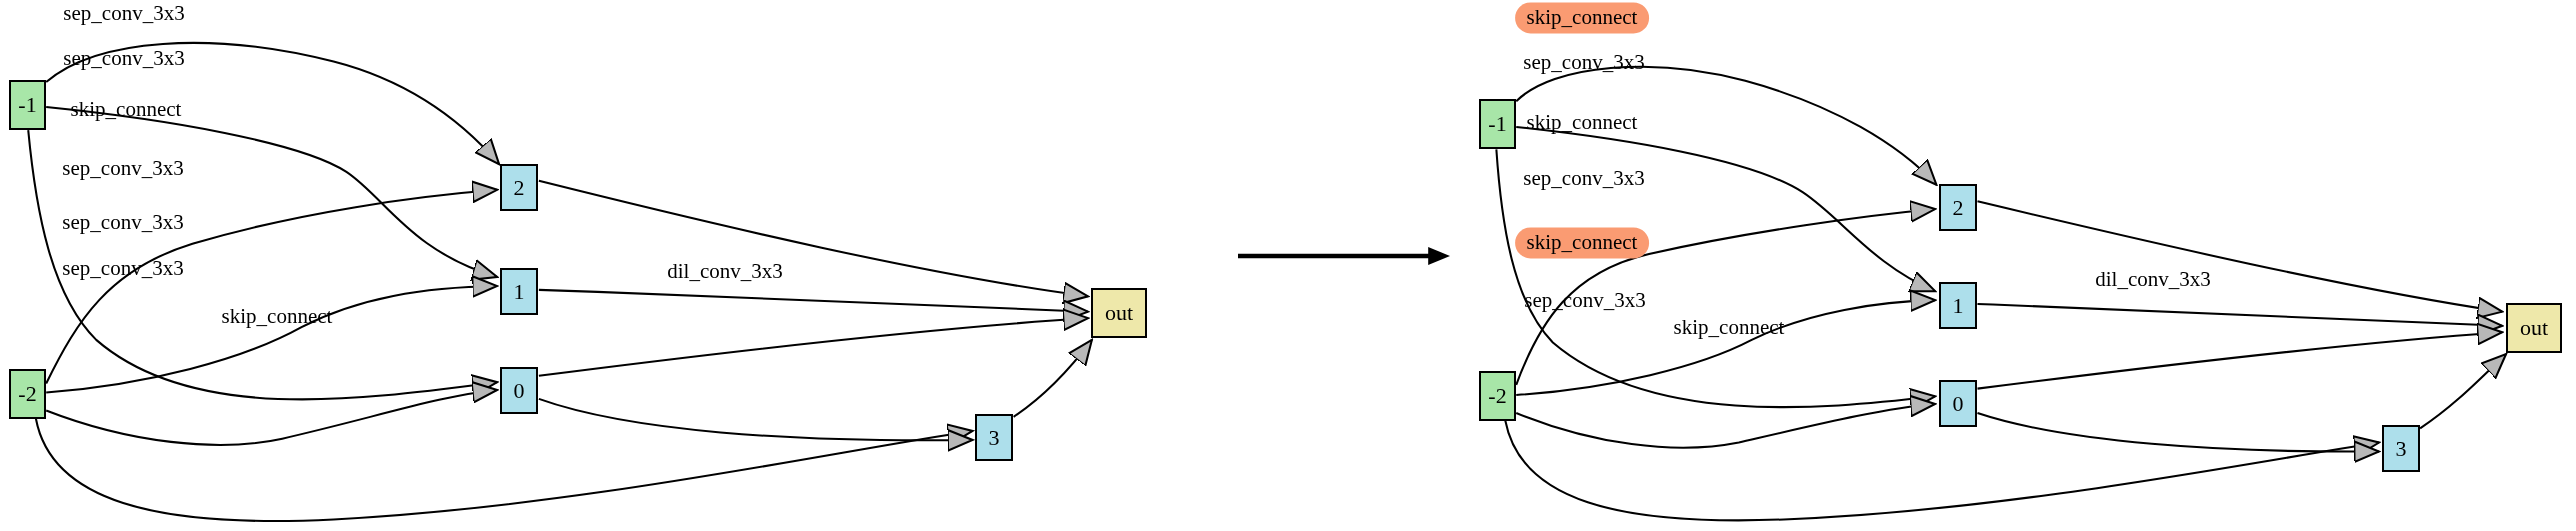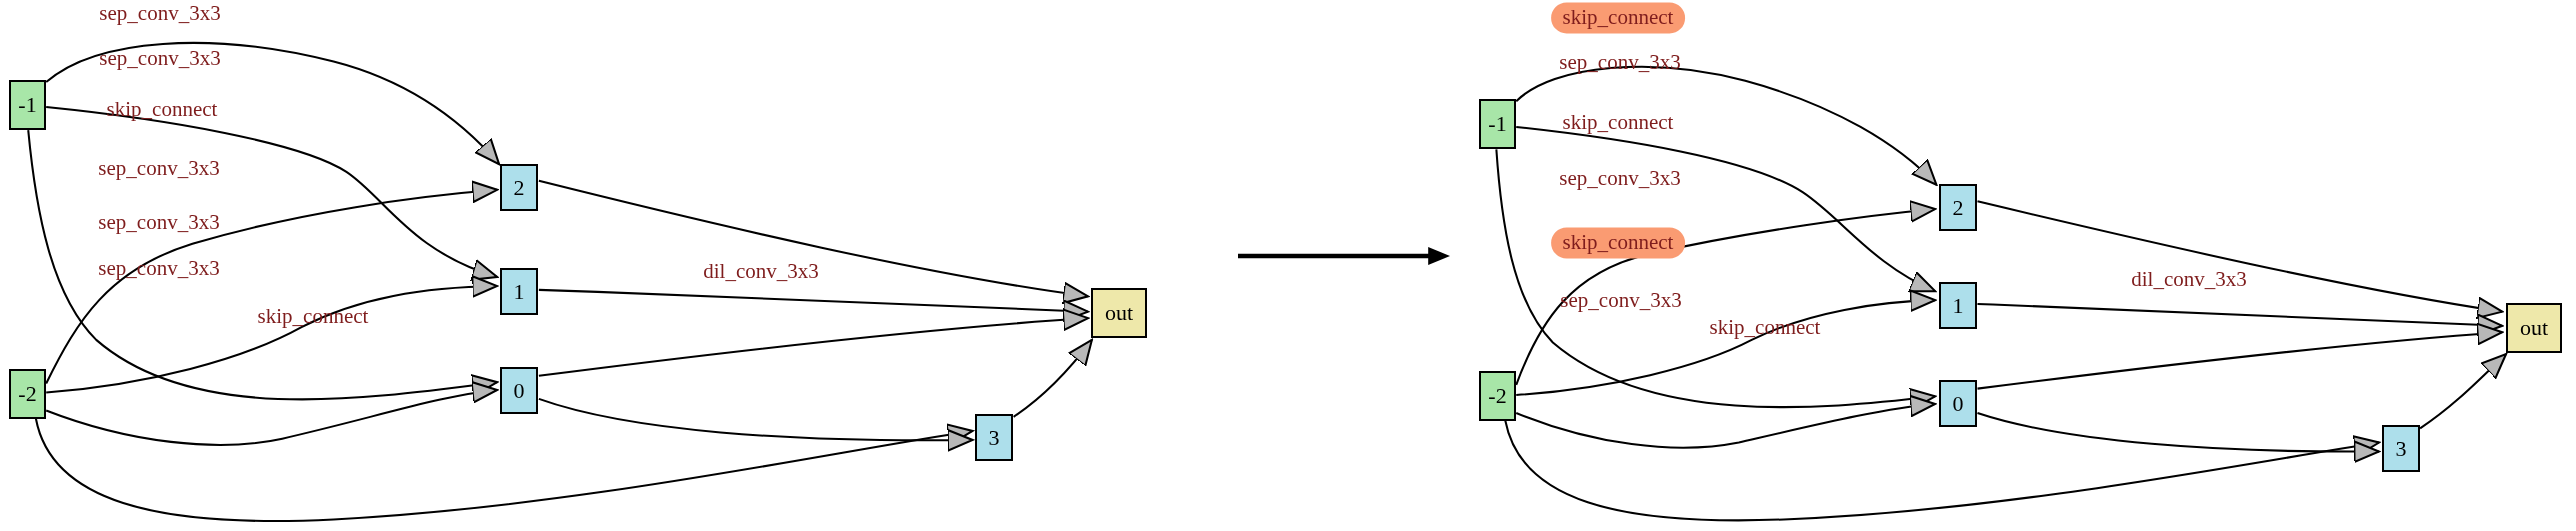--- a/index.html
+++ b/index.html
@@ -24,26 +24,25 @@
   }
   .node.input{background:#a8e6a8;}
   .node.inner{background:#addfeb;}
   .node.out{background:#eee8aa;}
 
   
   .elabel{
     position:absolute;
     font-size:21px;
     line-height:1;
-    color:#7f1d1d;
+    color:#000000;
     white-space:nowrap;
     font-family:"Liberation Serif","DejaVu Serif",serif;
     z-index:6;
     transform:translate(-50%,-50%);
-    margin-left:36px;
   }
   .elabel.hl{
     background:#fa9b72;
     border-radius:16.7px;
     padding:5.1px 11.5px;
   }
 
   
   #transition-arrow{position:absolute;left:1238px;top:243px;width:212px;height:26px;z-index:7;}
 </style>

